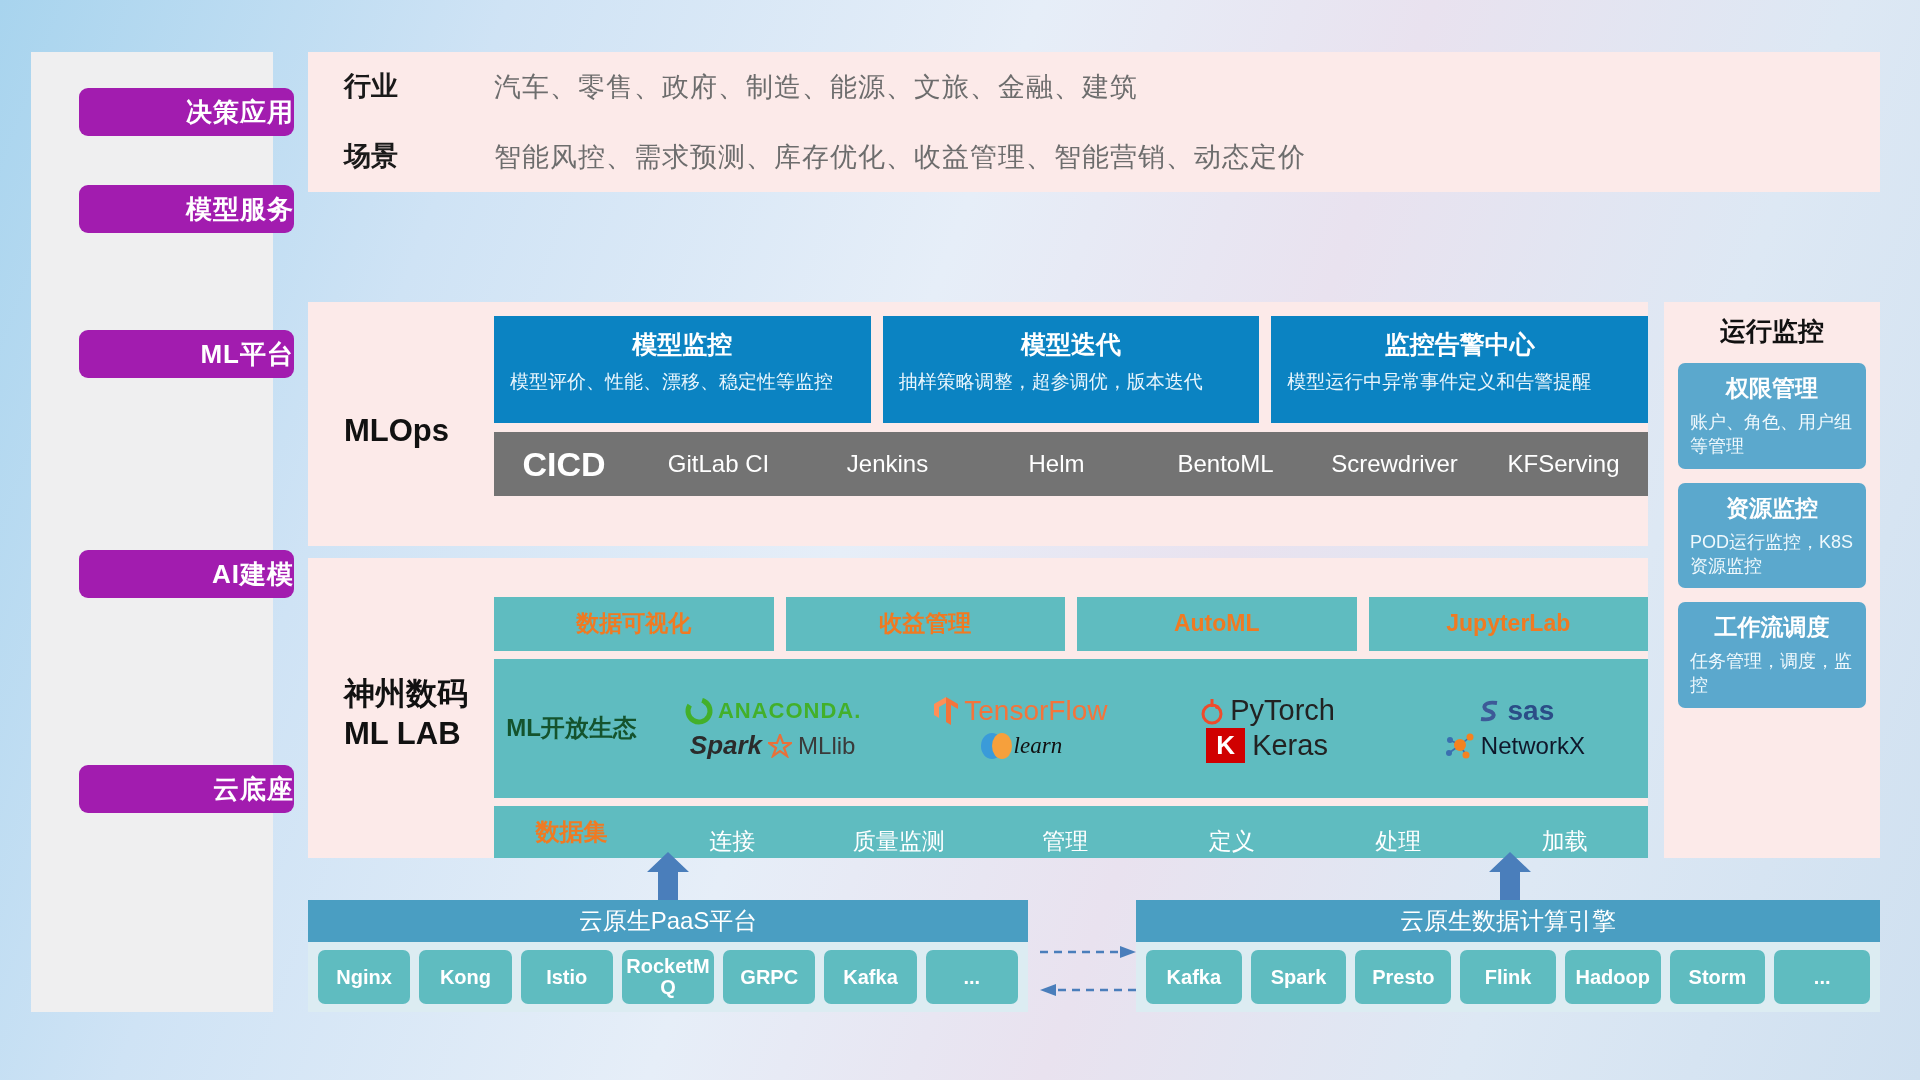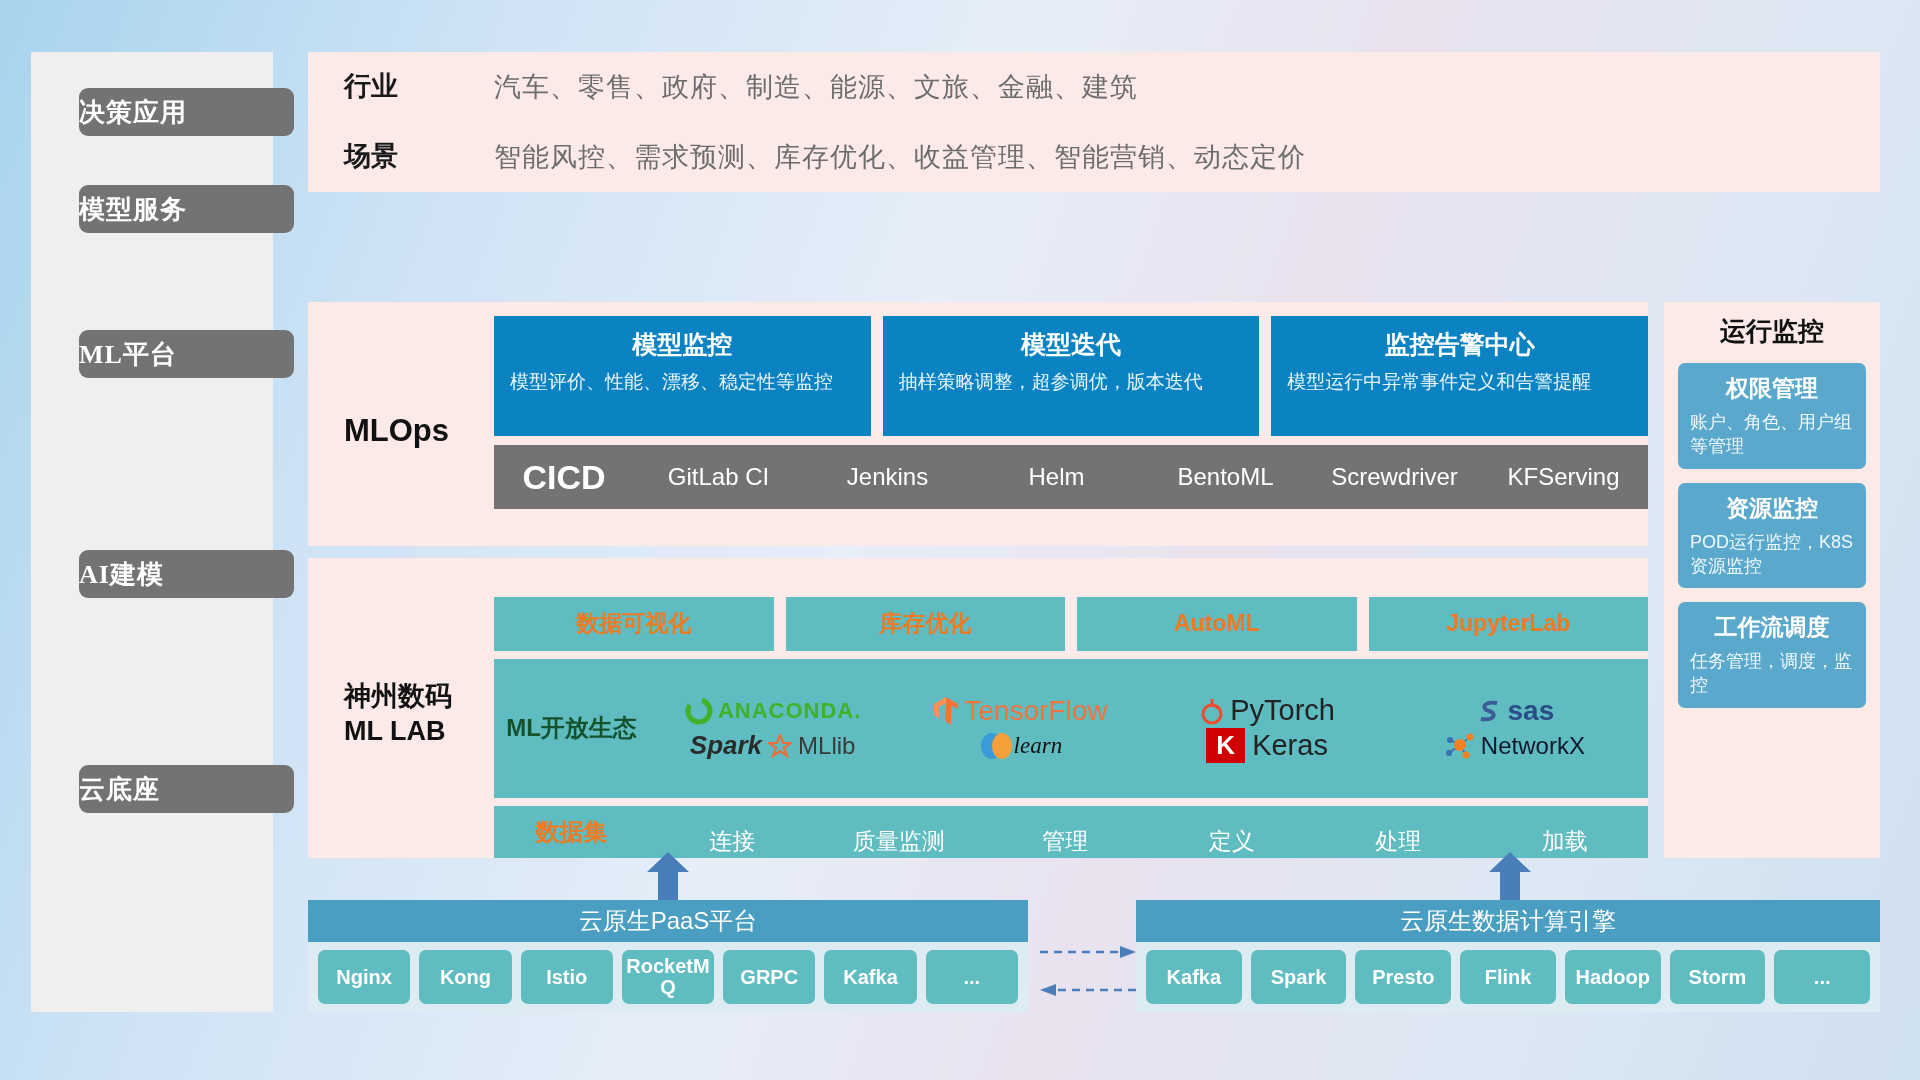--- a/index.html
+++ b/index.html
@@ -11,23 +11,23 @@
   }
   .stage{position:absolute;left:0;top:0;width:1920px;height:1080px;}
 
   
   .rail{
     position:absolute;left:31px;top:52px;width:242px;height:960px;
     background:#efeff0;
   }
   .rail-badge{
     position:absolute;left:48px;width:215px;height:48px;
-    background:#737373;border-radius:9px;
-    display:flex;align-items:center;justify-content:flex-start;
-    color:#fff;font-size:26px;font-weight:bold;letter-spacing:1px;font-family:Liberation Serif, serif;
+    background:#a21caf;border-radius:9px;
+    display:flex;align-items:center;justify-content:flex-end;
+    color:#fff;font-size:26px;font-weight:bold;letter-spacing:1px;
   }
 
   
   .band{position:absolute;background:#fceae9;}
 
   .row-label{
     font-size:27px;font-weight:bold;color:#1a1a1a;line-height:1.25;
   }
 
   
@@ -49,21 +49,21 @@
     width:255px;height:48px;background:#bfbfbf;color:#505050;
     display:flex;align-items:center;justify-content:center;
     font-size:23px;font-weight:bold;
   }
 
   
   .band-mlops{left:308px;top:302px;width:1340px;height:244px;}
   .mlops-inner{position:absolute;inset:0;display:flex;padding:14px 0 0 36px;box-sizing:border-box;}
   .mlops-label{flex:0 0 150px;display:flex;align-items:center;font-size:31px;font-weight:bold;color:#111;}
   .mlops-right{flex:1;display:flex;flex-direction:column;gap:9px;padding-right:0;}
-  .mlops-cards{display:flex;gap:12px;height:120px;}
+  .mlops-cards{display:flex;gap:12px;height:107px;}
   .mlops-card{
     flex:1;background:#0b83c2;color:#fff;padding:12px 16px;box-sizing:border-box;
   }
   .mlops-card h4{margin:0 0 8px 0;font-size:25px;font-weight:bold;text-align:center;}
   .mlops-card p{margin:0;font-size:19px;line-height:1.35;color:#eaf6fd;}
   .cicd{
     height:64px;background:#737373;display:flex;align-items:center;
     color:#fff;overflow:visible;position:relative;
   }
   .cicd-title{flex:0 0 140px;text-align:center;font-size:34px;font-weight:bold;}
@@ -81,21 +81,21 @@
   }
   .mon-card{
     margin:14px 14px 0 14px;background:#5ba8cd;color:#fff;padding:10px 12px;box-sizing:border-box;border-radius:7px;
   }
   .mon-card h5{margin:0 0 6px 0;font-size:23px;font-weight:bold;text-align:center;}
   .mon-card p{margin:0;font-size:18px;line-height:1.35;color:#f0f9fd;}
 
   
   .band-lab{left:308px;top:558px;width:1340px;height:300px;}
   .lab-inner{position:absolute;inset:0;display:flex;padding:12px 0 0 36px;box-sizing:border-box;}
-  .lab-label{flex:0 0 150px;display:flex;align-items:center;font-size:27px;font-weight:bold;color:#111;line-height:1.3;}
+  .lab-label{flex:0 0 150px;display:flex;align-items:center;font-size:31px;font-weight:bold;color:#111;line-height:1.3;}
   .lab-right{flex:1;display:flex;flex-direction:column;gap:8px;}
   .lab-tools{display:flex;gap:12px;height:58px;margin-top:27px;}
   .lab-tool{
     flex:1;background:#5fbcc0;display:flex;align-items:center;justify-content:center;
     color:#f07a22;font-size:23px;font-weight:bold;
   }
   .lab-eco{
     height:150px;background:#5fbcc0;display:flex;align-items:center;
   }
   .eco-label{
@@ -219,21 +219,21 @@
     <div class="lab-inner">
       <div class="lab-label">
         <div>
           <div>神州数码</div>
           <div>ML LAB</div>
         </div>
       </div>
       <div class="lab-right">
         <div class="lab-tools">
           <div class="lab-tool">数据可视化</div>
-          <div class="lab-tool">库存优化</div>
+          <div class="lab-tool">收益管理</div>
           <div class="lab-tool">AutoML</div>
           <div class="lab-tool">JupyterLab</div>
         </div>
 
         <div class="lab-eco">
           <div class="eco-label">ML开放生态</div>
           <div class="eco-logos">
 
             <div style="display:flex;align-items:center;gap:4px;">
               <svg width="30" height="30" viewBox="0 0 30 30">

